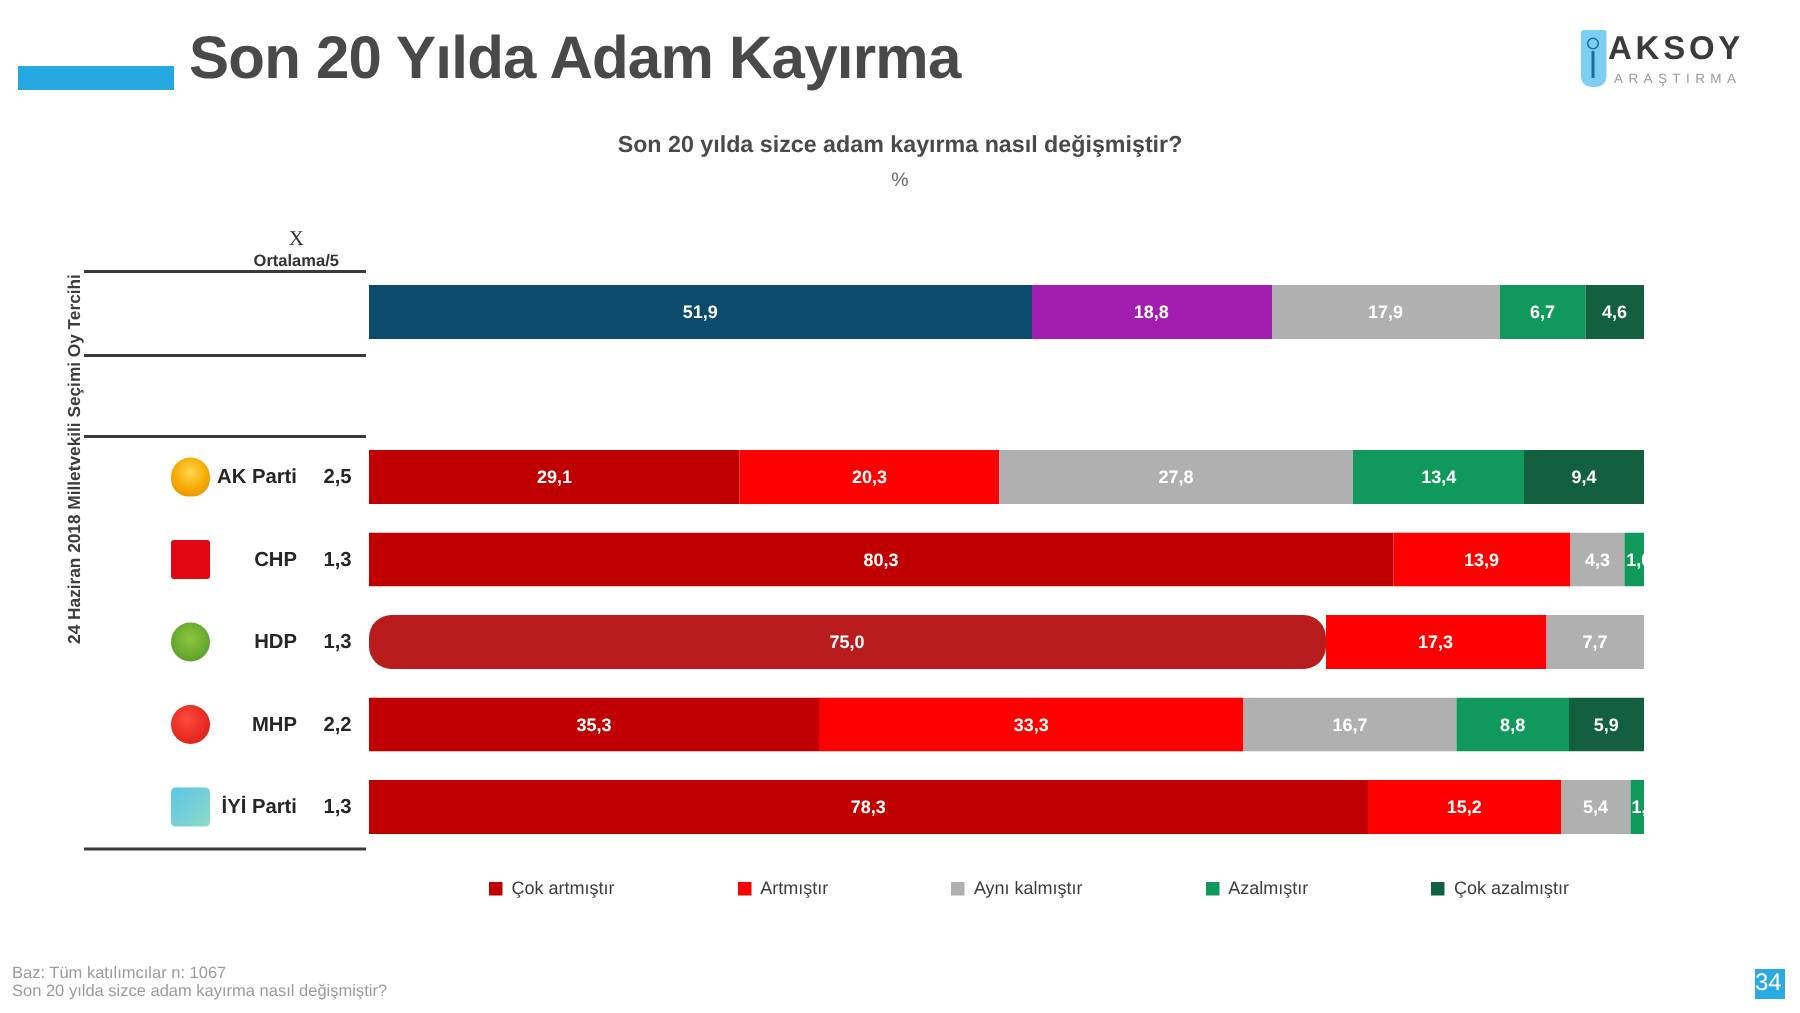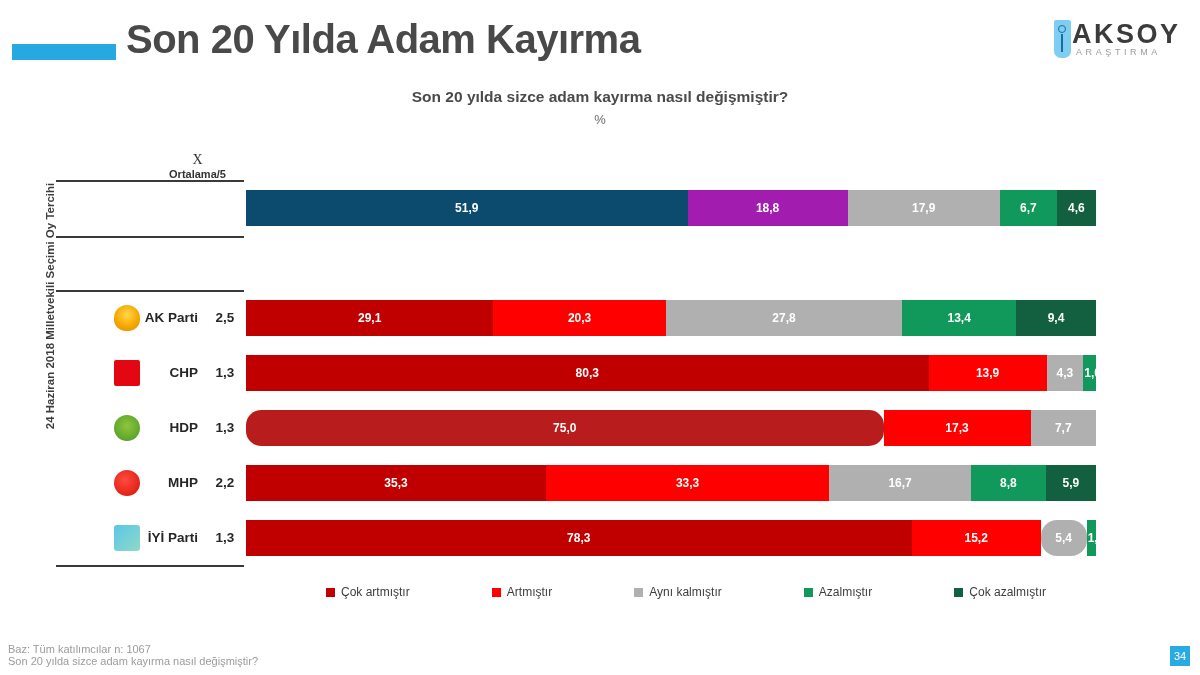--- a/index.html
+++ b/index.html
@@ -68,21 +68,21 @@
     left: 7px;
     top: 14px;
     width: 2px;
     height: 18px;
     background: #1b6e9b;
   }
   #logo-word {
     position: absolute;
     left: 36px;
     top: 3px;
-    font-size: 27px;
+    font-size: 22px;
     font-weight: bold;
     color: #3b3b3b;
     letter-spacing: 2.5px;
   }
   #logo-sub {
     position: absolute;
     left: 40px;
     top: 31px;
     font-size: 9px;
     color: #9a9a9a;
@@ -255,23 +255,23 @@
     line-height: 11.5px;
   }
   #page-number {
     position: absolute;
     right: 10px;
     top: 646px;
     width: 20px;
     height: 20px;
     background: #29ABE2;
     color: #ffffff;
-    font-size: 11px;
+    font-size: 16px;
     line-height: 20px;
-    text-align: center;
+    text-align: left;
     margin-left: 32px;
   }
 
   
   .logo-akp  { background: radial-gradient(circle at 50% 38%, #FFD84D 0%, #F6A800 55%, #E08A00 100%); border-radius: 50% 50% 45% 45%; }
   .logo-chp  { background: #E30613; border-radius: 2px; }
   .logo-hdp  { background: radial-gradient(circle at 50% 42%, #8DC63F 0%, #5FA52A 70%, #7B3F98 100%); border-radius: 50%; }
   .logo-mhp  { background: radial-gradient(circle at 42% 38%, #FF4B3E 0%, #E2231A 70%, #B3120C 100%); border-radius: 50%; }
   .logo-iyi  { background: linear-gradient(135deg, #5BC6E8 0%, #8FD9C7 100%); border-radius: 3px; }
 </style>
@@ -367,21 +367,21 @@
     </div>
     <div class="row">
       <div class="row-label-zone">
         <div class="party-logo logo-iyi"></div>
         <div class="row-name">İYİ Parti</div>
         <div class="row-avg">1,3</div>
       </div>
       <div class="bar">
         <div class="seg" style="background: rgb(192, 0, 0); flex: 0 0 78.3%;">78,3</div>
         <div class="seg" style="background: rgb(255, 0, 0); flex: 0 0 15.2%;">15,2</div>
-        <div class="seg" style="background: rgb(176, 176, 176); flex: 0 0 5.4%; border-radius: 16px;">5,4</div>
+        <div class="seg" style="background: rgb(176, 176, 176); flex: 0 0 5.4%;">5,4</div>
         <div class="seg" style="background: rgb(17, 153, 92); flex: 0 0 1.1%; justify-content: flex-start; padding-left: 1px;">1,1</div>
       </div>
     </div>
     <div class="rule" style="top: 275px;"></div>
   </div>
 
 <div id="legend">
     <div class="legend-item">
       <span class="legend-swatch" style="background: rgb(192, 0, 0);"></span>
       <span>Çok artmıştır</span>

